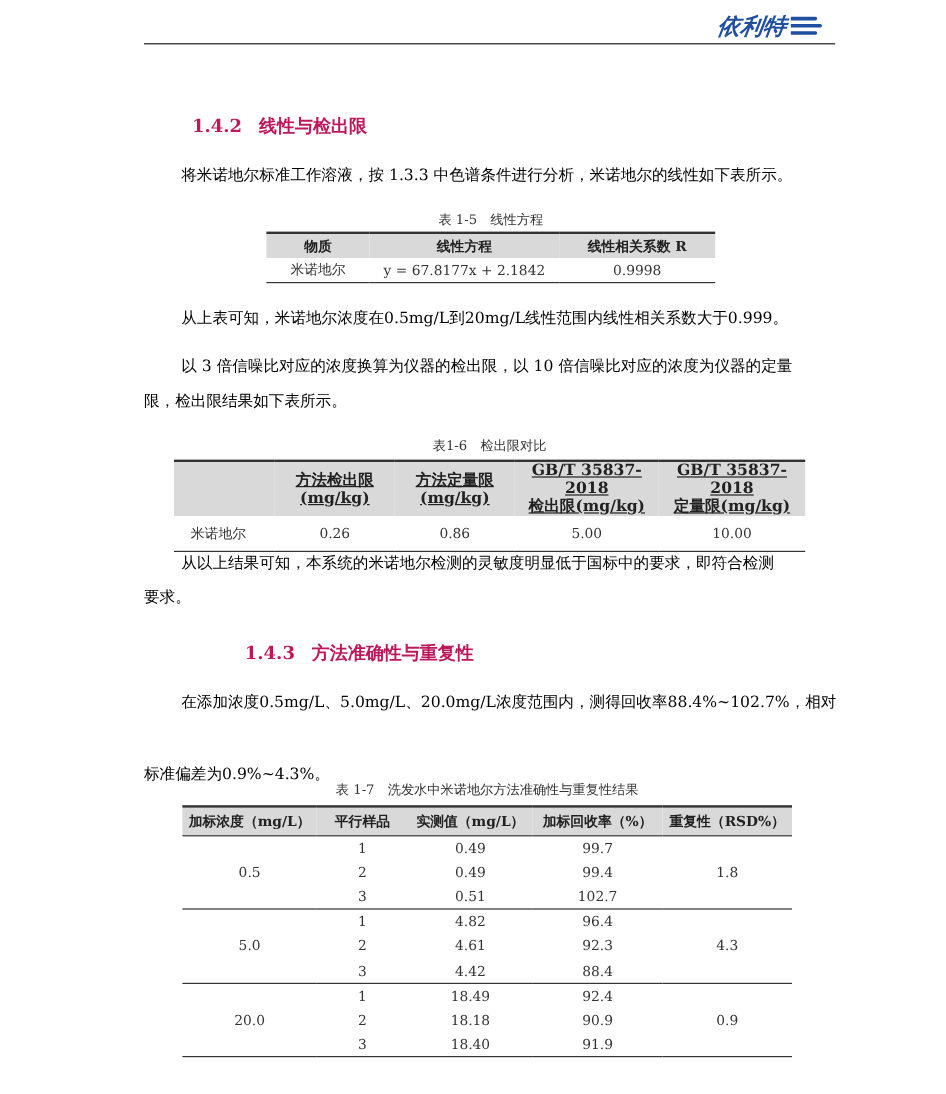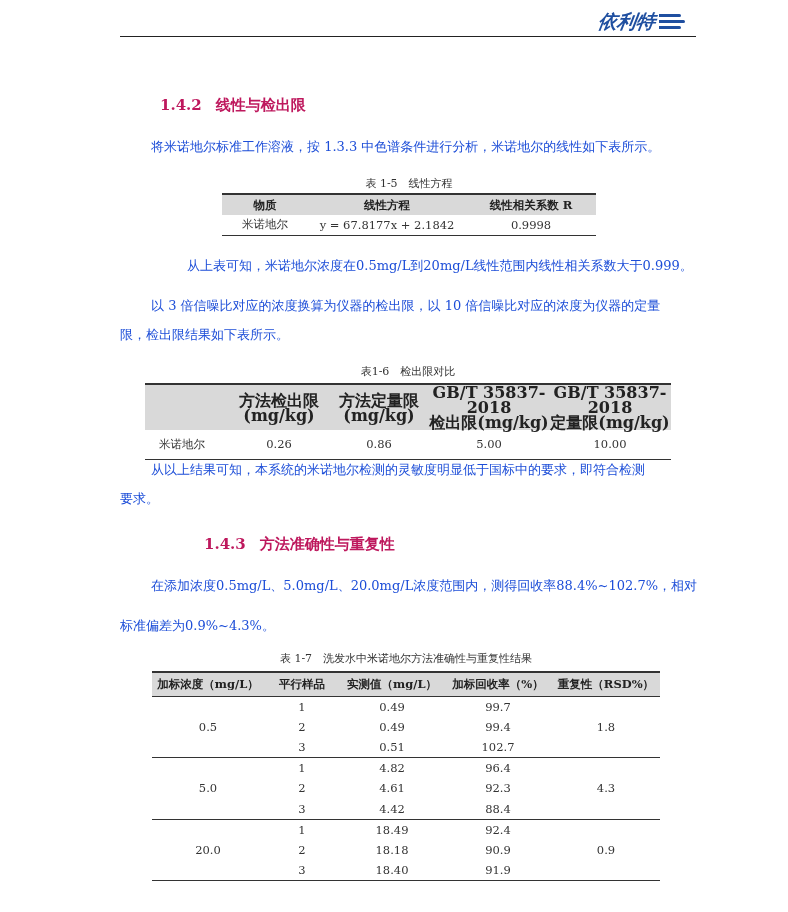--- a/index.html
+++ b/index.html
@@ -12,37 +12,37 @@
   .logo-text { font-family: "DejaVu Sans", sans-serif; font-weight: bold; font-style: italic; font-size: 19px; color: #1f4fa0; letter-spacing: 0px; transform: skewX(-8deg); }
   .logo-mark { margin-left: 4px; width: 26px; height: 18px; position: relative; }
   .logo-mark span { position: absolute; left: 0; height: 3px; background: #1f4fa0; border-radius: 0 4px 4px 0; }
   .logo-mark span:nth-child(1) { top: 1px; width: 22px; }
   .logo-mark span:nth-child(2) { top: 7px; width: 26px; }
   .logo-mark span:nth-child(3) { top: 13px; width: 22px; }
 
   .h2 { position: absolute; left: 160px; font-family: "DejaVu Serif", serif; font-weight: bold; font-size: 15px; color: #be185d; white-space: nowrap; }
   .h2 .num { margin-right: 14px; }
 
-  .para { position: absolute; font-size: 13px; color: #1d4ed8; white-space: nowrap; line-height: 20px; }
+  .para { position: absolute; font-size: 13px; color: #000000; white-space: nowrap; line-height: 20px; }
 
   .caption { position: absolute; font-size: 11px; color: #333; white-space: nowrap; text-align: center; }
 
   table { position: absolute; border-collapse: collapse; font-size: 11.5px; color: #333; }
   table th { font-weight: bold; color: #222; background: #d9d9d9; text-align: center; }
   table td { text-align: center; }
 
   
   #t15 { left: 222px; top: 193px; width: 374px; border-top: 2px solid #333; border-bottom: 1.5px solid #333; }
   #t15 th { height: 21px; font-size: 11.5px; }
   #t15 td { height: 20px; }
   #t15 .c1 { width: 86px; } #t15 .c2 { width: 158px; } #t15 .c3 { width: 130px; }
 
   
   #t16 { left: 145px; top: 383px; width: 526px; border-top: 2px solid #333; border-bottom: 1.5px solid #333; }
-  #t16 th { height: 16px; line-height: 15px; font-size: 16px; }
+  #t16 th { height: 16px; line-height: 15px; font-size: 13px; text-decoration: underline; }
   #t16 td { height: 29px; }
   #t16 td.first { text-align: left; padding-left: 14px; }
 
   
   #t17 { left: 152px; top: 671px; width: 508px; border-top: 2px solid #333; border-bottom: 1.5px solid #333; font-size: 11.5px; }
   #t17 th { height: 24px; background: #d9d9d9; border-bottom: 1.5px solid #333; white-space: nowrap; }
   #t17 td { height: 20.5px; }
   #t17 tr.group-end td { border-bottom: 1.5px solid #333; }
 </style>
 </head>
@@ -76,21 +76,21 @@
     <th class="c3">线性相关系数 R</th>
   </tr>
   <tr>
     <td>米诺地尔</td>
     <td>y = 67.8177x + 2.1842</td>
     <td>0.9998</td>
   </tr>
 </tbody>
   </table>
 
-<div class="para" style="left:151px; top:256px;margin-left:36px;">从上表可知，米诺地尔浓度在0.5mg/L到20mg/L线性范围内线性相关系数大于0.999。</div>
+<div class="para" style="left:151px; top:256px;">从上表可知，米诺地尔浓度在0.5mg/L到20mg/L线性范围内线性相关系数大于0.999。</div>
 
 <div class="para" style="left:151px; top:296px;">以 3 倍信噪比对应的浓度换算为仪器的检出限，以 10 倍信噪比对应的浓度为仪器的定量</div>
 <div class="para" style="left:120px; top:325px;">限，检出限结果如下表所示。</div>
 
 <div class="caption" style="left:145px; top:364px; width:526px;">表1-6　检出限对比</div>
 
 <table id="t16">
   <tbody>
       <tr>
     <th style="width:84px;"></th>
@@ -110,21 +110,21 @@
   </table>
 
 <div class="para" style="left:151px; top:460px;">从以上结果可知，本系统的米诺地尔检测的灵敏度明显低于国标中的要求，即符合检测</div>
 <div class="para" style="left:120px; top:489px;">要求。</div>
 
 <div class="h2" style="top:535px;margin-left:44px;">
   <span class="num">1.4.3</span><span>方法准确性与重复性</span>
 </div>
 
 <div class="para" style="left:151px; top:576px;">在添加浓度0.5mg/L、5.0mg/L、20.0mg/L浓度范围内，测得回收率88.4%~102.7%，相对</div>
-<div class="para" style="left:120px; top:616px;">标准偏差为0.9%~4.3%。</div>
+<div class="para" style="left:120px; top:636px;">标准偏差为0.9%~4.3%。</div>
 
 <div class="caption" style="left:152px; top:651px; width:508px;">表 1-7　洗发水中米诺地尔方法准确性与重复性结果</div>
 
 <table id="t17">
   <tbody>
       <tr>
     <th style="width:112px;">加标浓度（mg/L）</th>
     <th style="width:76px;">平行样品</th>
     <th style="width:104px;">实测值（mg/L）</th>
     <th style="width:108px;">加标回收率（%）</th>

